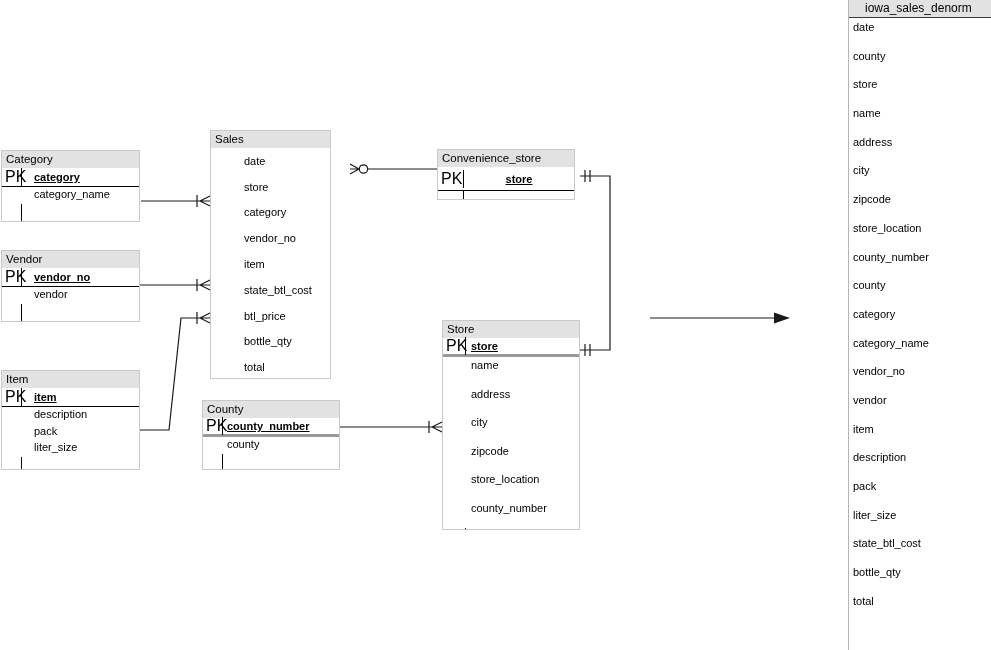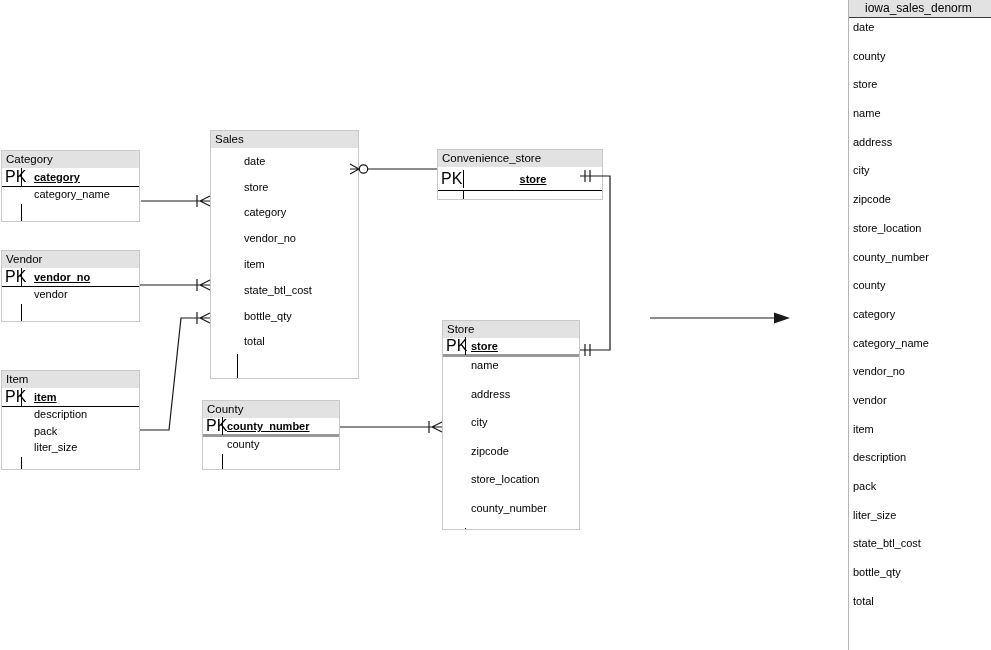--- a/index.html
+++ b/index.html
@@ -25,31 +25,31 @@
   .fields{display:flex;flex-direction:column;flex:none;}
 
   
   #t-category{left:1px;top:150px;width:139px;height:72px;}
   #t-vendor  {left:1px;top:250px;width:139px;height:72px;}
   #t-item    {left:1px;top:370px;width:139px;height:100px;}
   #t-category .pk-cell,#t-vendor .pk-cell,#t-item .pk-cell{width:20px;}
   #t-category .f-row,#t-vendor .f-row{height:17px;}
   #t-item .f-row{height:16.5px;}
 
-  #t-sales{left:210px;top:130px;width:149px;height:249px;}
+  #t-sales{left:210px;top:130px;width:121px;height:249px;}
   #t-sales .pk-cell{width:27px;}
   #t-sales .f-row{height:25.8px;align-items:center;}
   #t-sales .f-label{padding-left:6px;padding-top:0;}
 
   #t-county{left:202px;top:400px;width:138px;height:70px;}
   #t-county .pk-cell{width:20px;}
   #t-county .pk-name,#t-county .f-label{padding-left:4px;}
   #t-county .f-row{height:17px;}
 
-  #t-cstore{left:437px;top:149px;width:166px;height:51px;}
+  #t-cstore{left:437px;top:149px;width:138px;height:51px;}
   #t-cstore .pk-cell{width:26px;}
   #t-cstore .pk-row{height:24px;}
   #t-cstore .pk-name{flex:1;text-align:center;padding-left:0;}
 
   #t-store{left:442px;top:320px;width:138px;height:210px;}
   #t-store .pk-cell{width:23px;}
   #t-store .pk-name{padding-left:5px;}
   #t-store .f-row{height:28.5px;}
   #t-store .f-label{padding-left:5px;padding-top:2px;}
 
@@ -160,20 +160,24 @@
           <span class="pk-cell"></span>
           <span class="f-label">vendor_no</span>
         </div>
         <div class="row f-row">
           <span class="pk-cell"></span>
           <span class="f-label">item</span>
         </div>
         <div class="row f-row">
           <span class="pk-cell"></span>
           <span class="f-label">state_btl_cost</span>
+        </div>
+        <div class="row f-row">
+          <span class="pk-cell"></span>
+          <span class="f-label">btl_price</span>
         </div>
         <div class="row f-row">
           <span class="pk-cell"></span>
           <span class="f-label">bottle_qty</span>
         </div>
         <div class="row f-row">
           <span class="pk-cell"></span>
           <span class="f-label">total</span>
         </div>
       </div>

